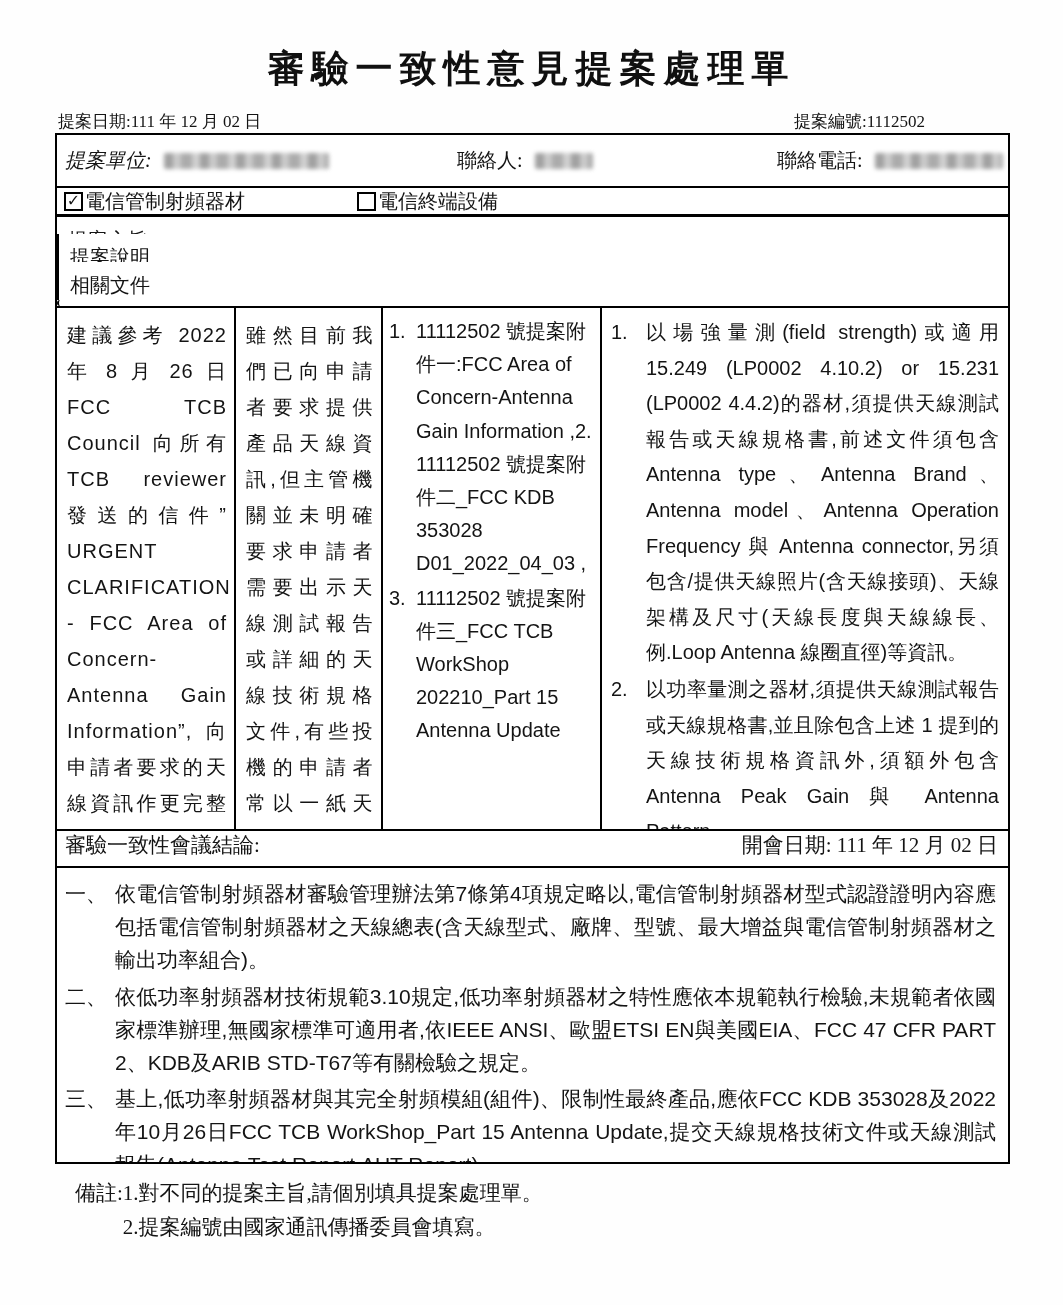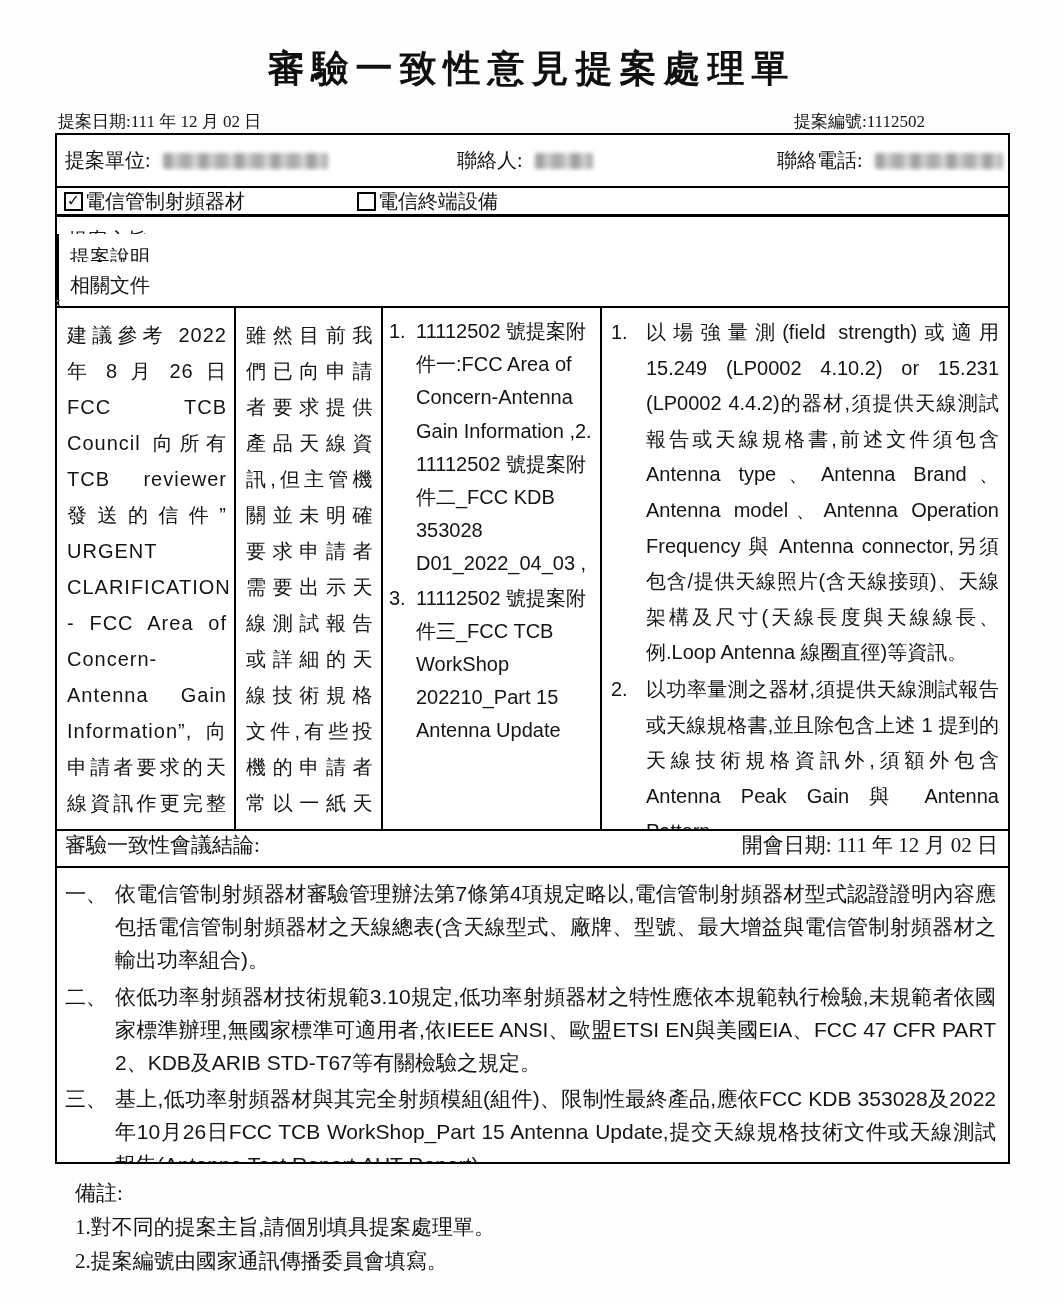--- a/index.html
+++ b/index.html
@@ -17,21 +17,21 @@
     padding:16px 138px 0 58px; font-size:17px;
   }
   .main-box { margin:0 53px 0 55px; border:2px solid #000; background:#fff; }
 
   
   .info-row {
     display:flex; align-items:center; height:53px; box-sizing:border-box;
     border-bottom:2px solid #000; font-size:20px; padding-left:8px;
   }
   .info-group { display:flex; align-items:center; }
-  .ig-unit { flex:0 0 392px; }
+  .ig-unit { flex:0 0 392px;font-style:italic; }
   .ig-contact { flex:0 0 320px; }
   .ig-phone { flex:1 1 auto; }
   .redact {
     display:inline-block; height:16px; margin-left:12px; border-radius:2px;
     background:repeating-linear-gradient(90deg,#8a8a8a 0 9px,#bdbdbd 9px 17px,#979797 17px 28px,#c4c4c4 28px 36px);
     filter:blur(2.2px); opacity:.8;
   }
   .w-unit { width:165px; } .w-contact { width:58px; } .w-phone { width:128px; }
 
   
@@ -76,21 +76,21 @@
   .concl-body {
     padding:9px 12px 0 8px; font-size:21px; height:294px; box-sizing:border-box;
     font-family:"Liberation Sans","DejaVu Sans",sans-serif; overflow:hidden;
   }
   .concl-item { display:flex; line-height:1.58; margin-bottom:3px; }
   .concl-num { flex:0 0 50px; }
   .concl-text { flex:1; text-align:justify; }
 
   
   .notes {
-    display:flex; margin:12px 0 0 75px; font-size:21px; line-height:1.62;flex-direction:column;
+    display:flex; margin:12px 0 0 75px; font-size:21px; line-height:1.62;
   }
   .notes-items { display:flex; flex-direction:column; }
 </style>
 </head>
 <body>
 
 <div class="page">
 
   <div class="doc-title">審驗一致性意見提案處理單</div>
 

